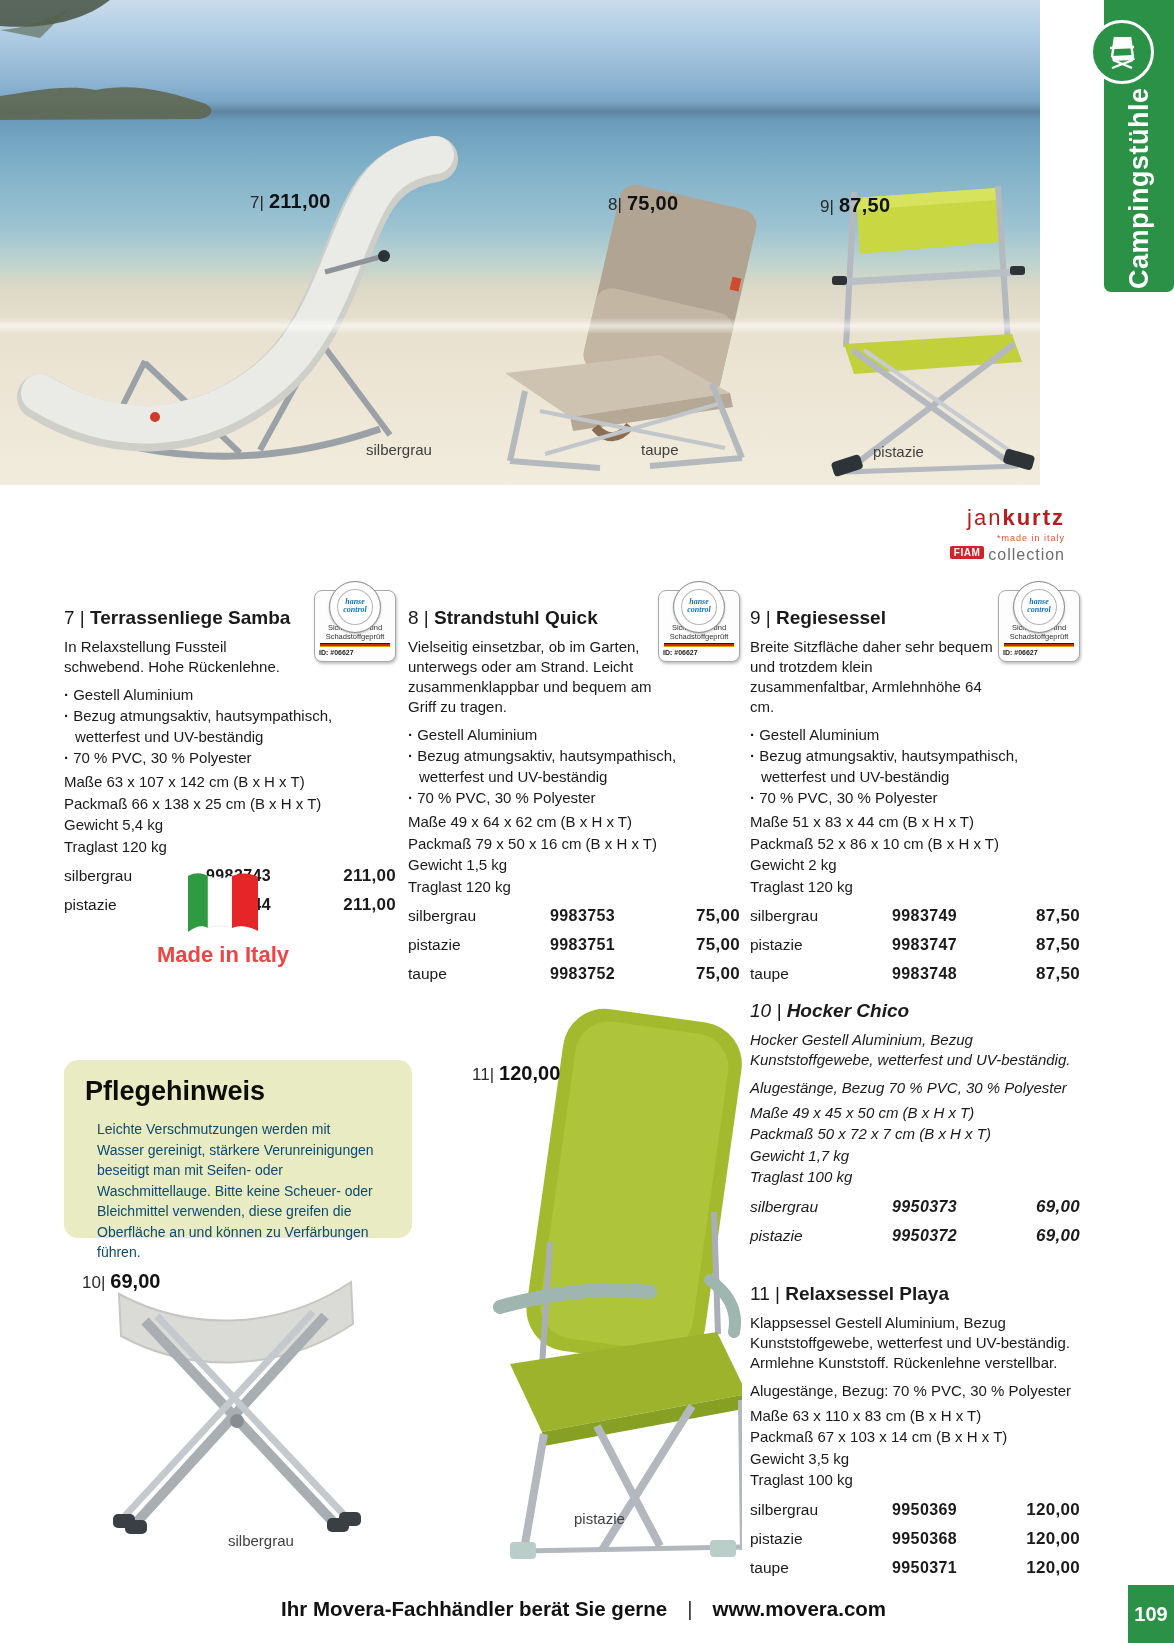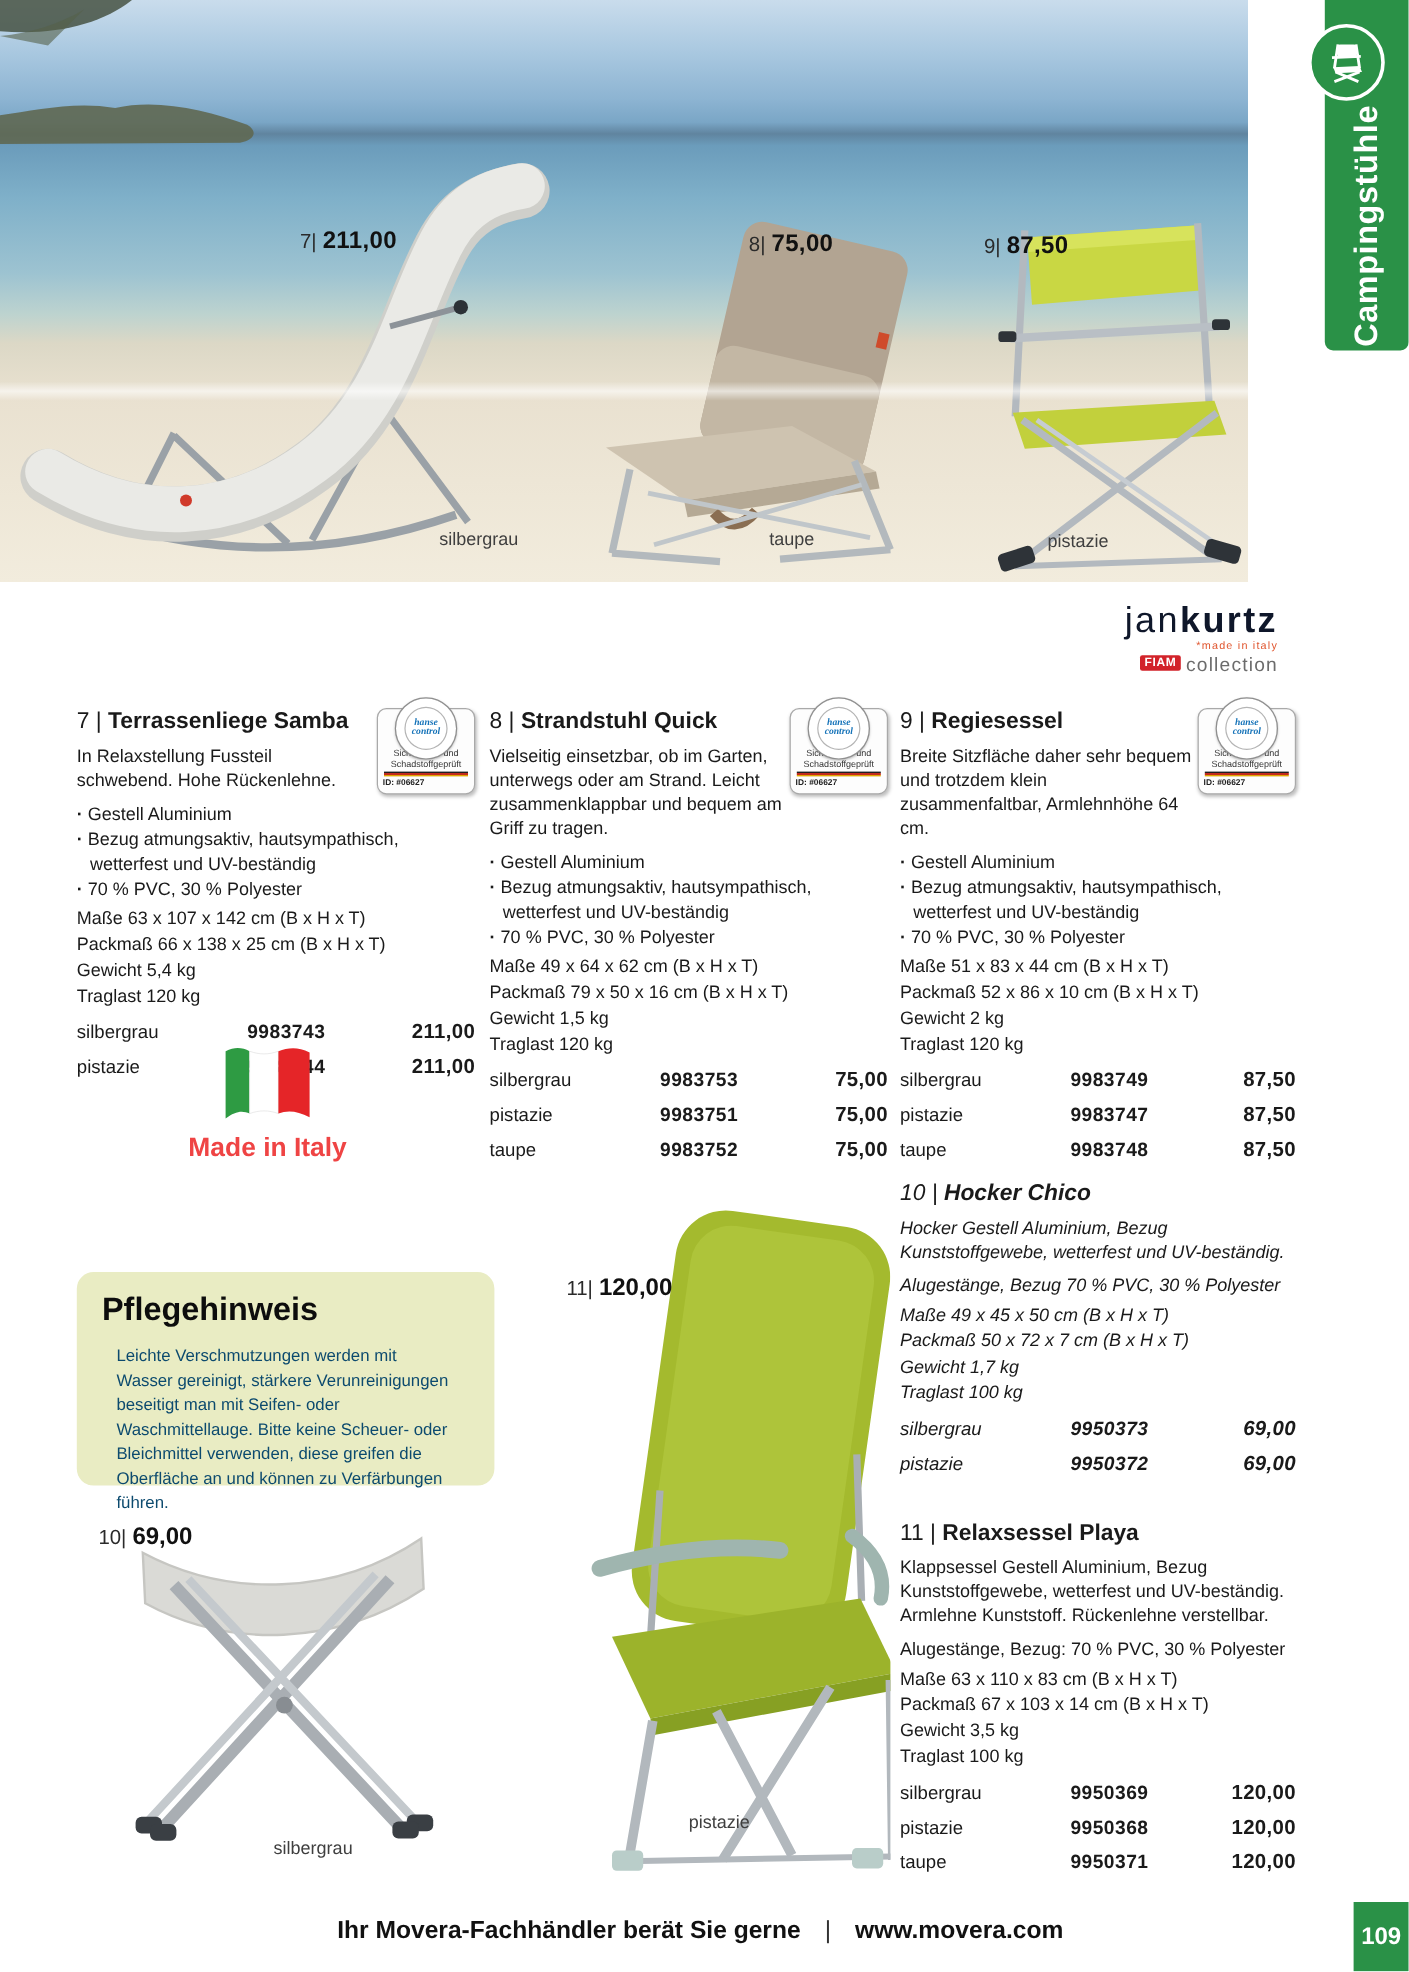--- a/index.html
+++ b/index.html
@@ -23,30 +23,30 @@
   .tab{position:absolute;left:1104px;top:0;width:70px;height:292px;border-radius:0 0 7px 7px;}
   .tab-circle{position:absolute;top:20px;left:-14px;width:58px;height:58px;border-radius:50%;
               border:3px solid #fff;display:flex;align-items:center;justify-content:center;}
   .tab-label{position:absolute;left:0;top:92px;width:100%;height:192px;
              writing-mode:vertical-rl;transform:rotate(180deg);
              display:flex;align-items:center;justify-content:center;
              color:#fff;font-size:27px;font-weight:700;letter-spacing:.5px;}
 
   
   .brand{position:absolute;left:905px;top:503px;width:160px;text-align:right;}
-  .brand-name{font-size:30px;letter-spacing:2px;color:#0f172a;line-height:30px;}
+  .brand-name{font-size:22px;letter-spacing:2px;color:#b91c1c;line-height:30px;}
   .brand-name .bn-bold{font-weight:700;}
   .brand-tag{font-size:9px;color:#e0552e;margin-top:0;letter-spacing:1px;}
   .brand-coll{margin-top:3px;display:flex;justify-content:flex-end;align-items:flex-start;gap:4px;}
   .brand-coll-box{color:#fff;font-size:10px;font-weight:700;padding:1px 4px;border-radius:2px;letter-spacing:.5px;}
   .brand-coll-word{font-size:16px;color:#6c6c6c;letter-spacing:1px;}
 
   
   .col{position:absolute;}
-  .ptitle{margin:0 0 7px 0;font-size:19px;line-height:24px;}
+  .ptitle{margin:16px 0 7px 0;font-size:19px;line-height:24px;}
   .pnum{font-weight:400;}
   .pname{font-weight:700;}
   .pdesc{margin:0 0 7px 0;font-size:15px;line-height:20px;}
   .narrow{width:244px;}
   .bullet{width:302px;font-size:15px;line-height:21px;padding-left:11px;text-indent:-11px;}
   .bullet::before{content:"· ";font-weight:700;}
   .specs{margin-top:3px;}
   .spec{font-size:15px;line-height:21.5px;}
   .price-row{display:flex;align-items:baseline;margin-top:9px;font-size:15.5px;}
   .pr-color{width:142px;}
@@ -137,21 +137,21 @@
         <path d="M28,290 L200,284" stroke="#b3b9bf" stroke-width="5" fill="none"></path>
         <rect x="14" y="276" width="30" height="15" rx="4" fill="#2e3338" transform="rotate(-18 29 283)"></rect>
         <rect x="186" y="270" width="30" height="15" rx="4" fill="#2e3338" transform="rotate(16 201 277)"></rect>
       </g>
     </svg>
     <div class="foam"></div>
 
     <div class="hero-label" style="left:250px;top:190px;">
       <span>7|</span><b>211,00</b>
     </div>
-    <div class="hero-label" style="left:624px;top:192px;">
+    <div class="hero-label" style="left:608px;top:192px;">
       <span>8|</span><b>75,00</b>
     </div>
     <div class="hero-label" style="left:820px;top:194px;">
       <span>9|</span><b>87,50</b>
     </div>
 
     <div class="hero-caption" style="left:366px;top:441px;">silbergrau</div>
     <div class="hero-caption" style="left:641px;top:441px;">taupe</div>
     <div class="hero-caption" style="left:873px;top:443px;">pistazie</div>
   </div>

